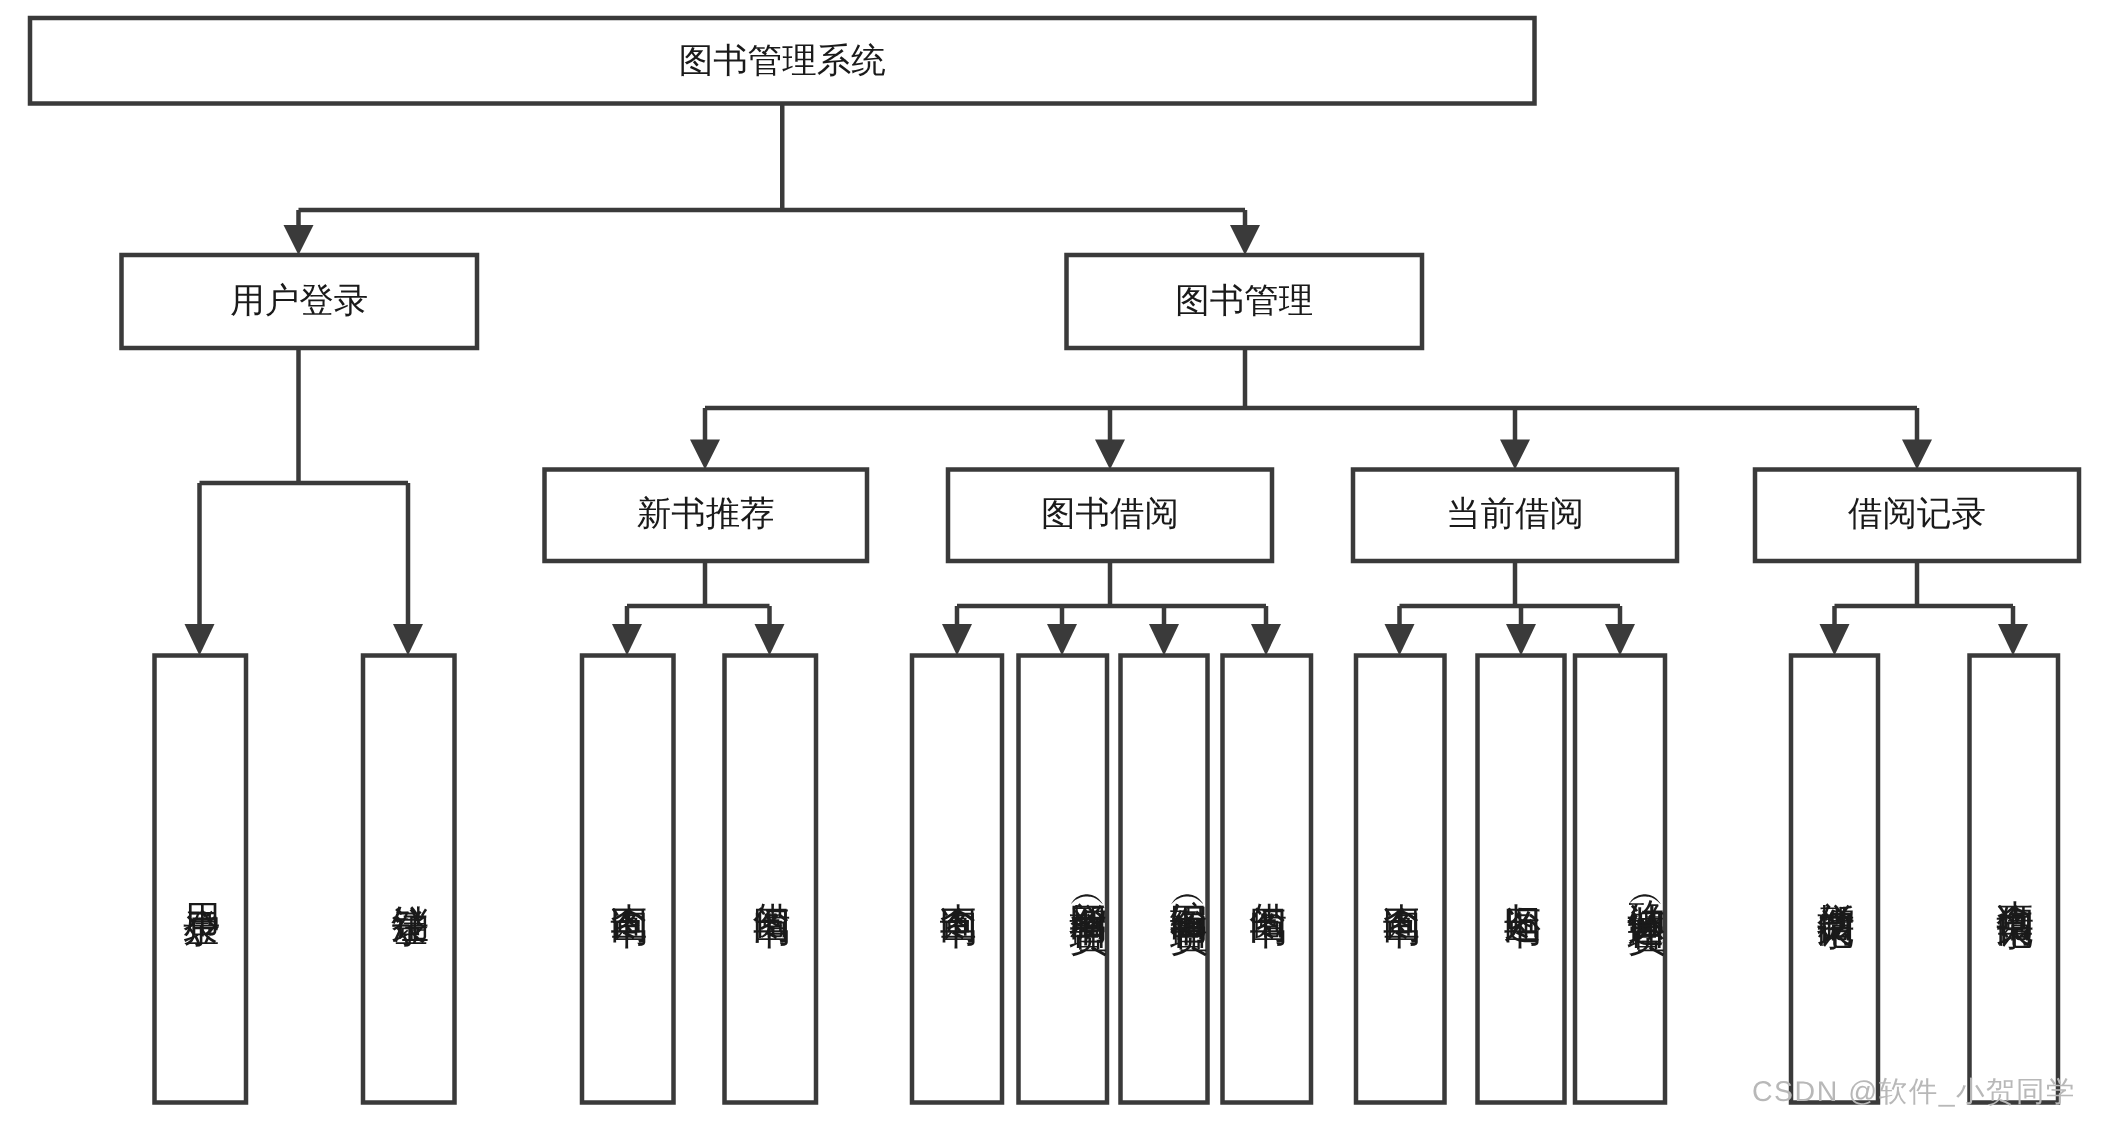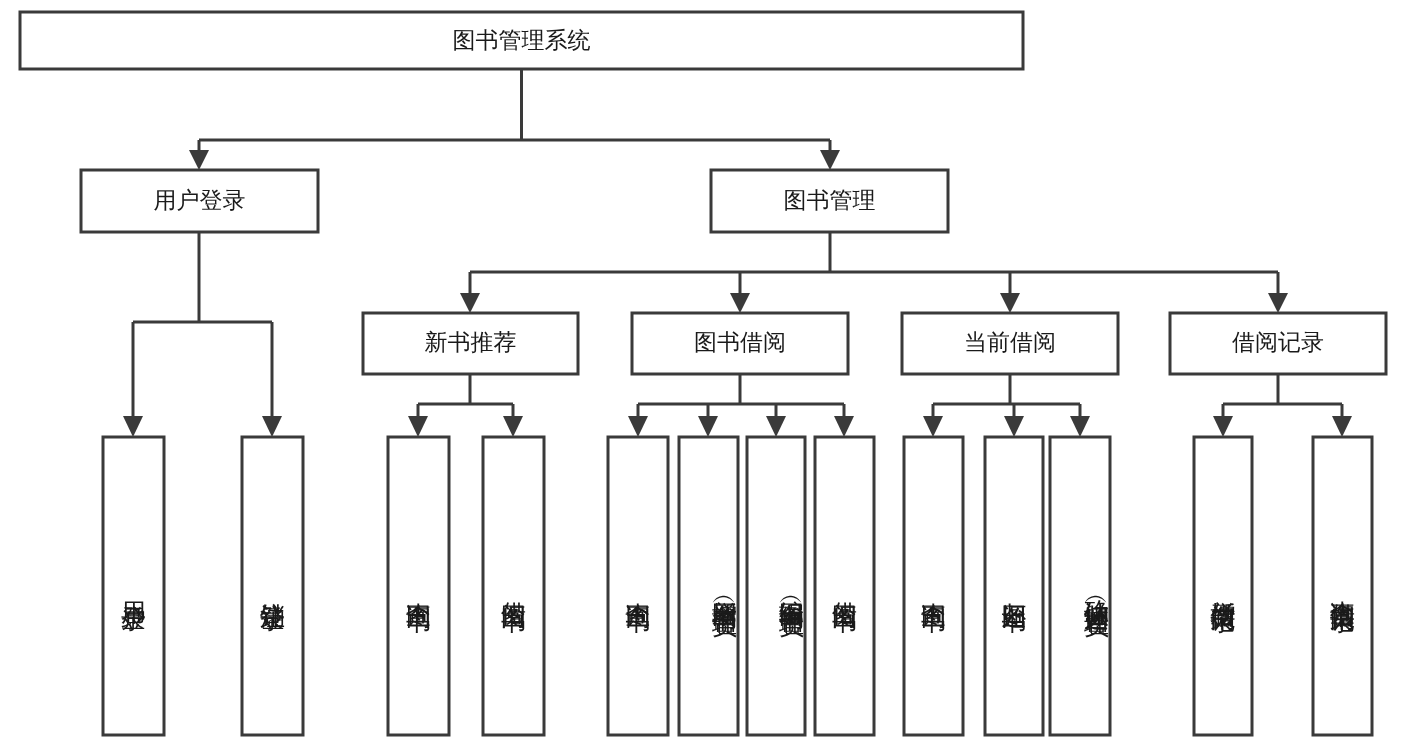--- a/index.html
+++ b/index.html
@@ -199,14 +199,15 @@
   <div class="vlabel" style="left:747px; top:437px; width:58px; height:298px; align-items:flex-start; padding-top:6px; box-sizing:border-box;">编辑图书（管理员）</div>
   <div class="vlabel" style="left:815px; top:437px; width:59px; height:298px;">借阅图书</div>
 
   <div class="vlabel" style="left:904px; top:437px; width:59px; height:298px;">查询图书</div>
   <div class="vlabel" style="left:985px; top:437px; width:58px; height:298px;">归还图书</div>
   <div class="vlabel" style="left:1050px; top:437px; width:60px; height:298px; align-items:flex-start; padding-top:6px; box-sizing:border-box;">确认归还（管理员）</div>
 
   <div class="vlabel" style="left:1194px; top:437px; width:58px; height:298px;">新增借阅记录</div>
   <div class="vlabel" style="left:1313px; top:437px; width:59px; height:298px;">查询借阅记录</div>
 
+  <div class="watermark">CSDN @软件_小贺同学</div>
 
 </div>
 
 </body></html>

